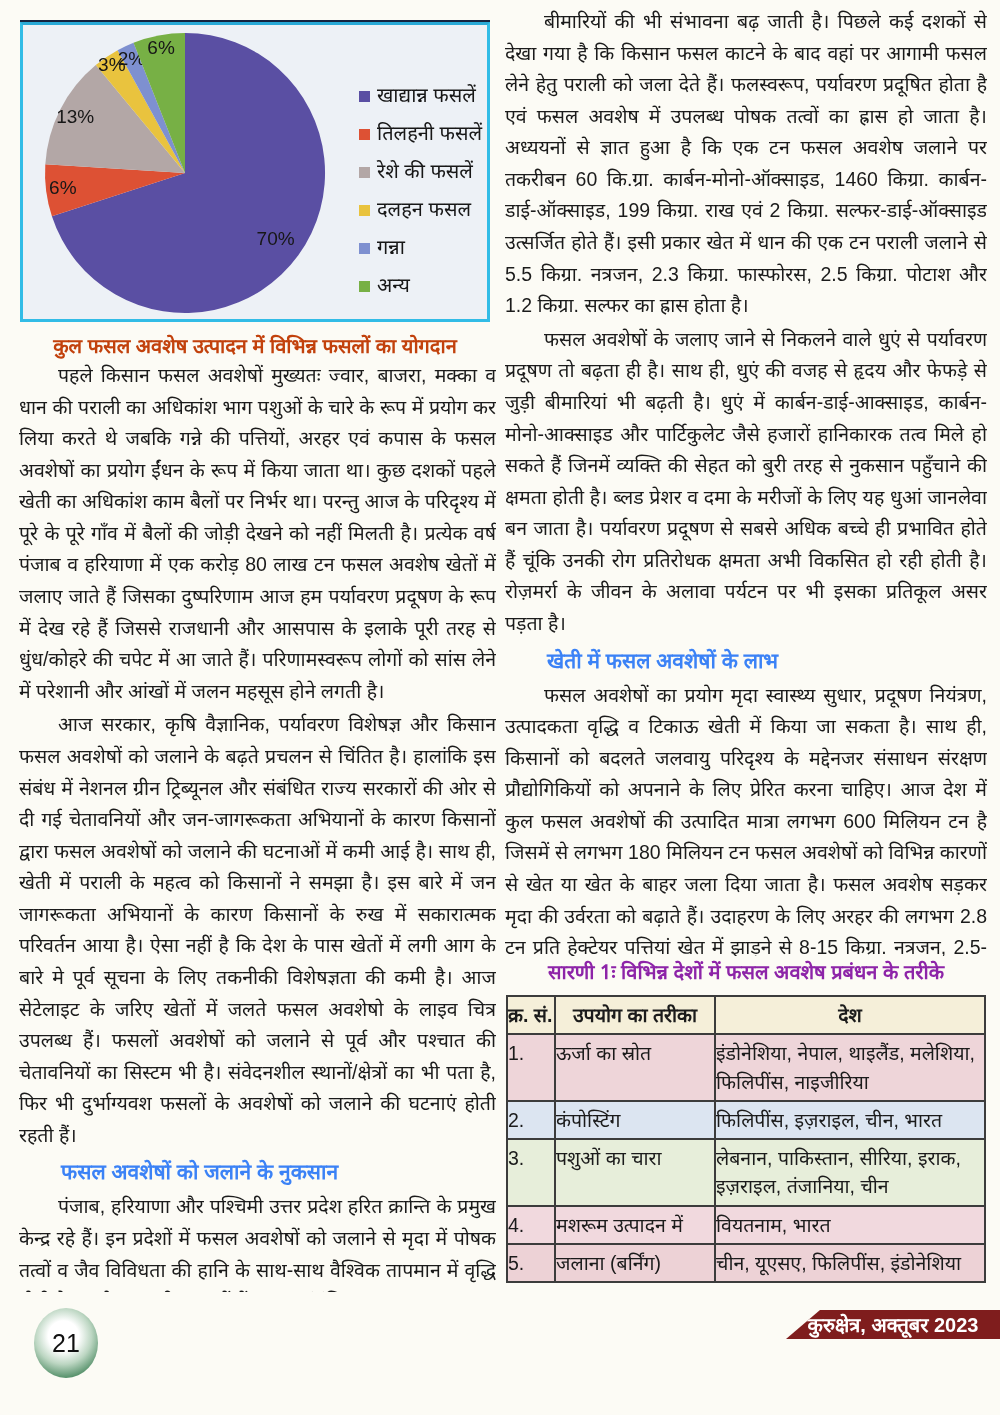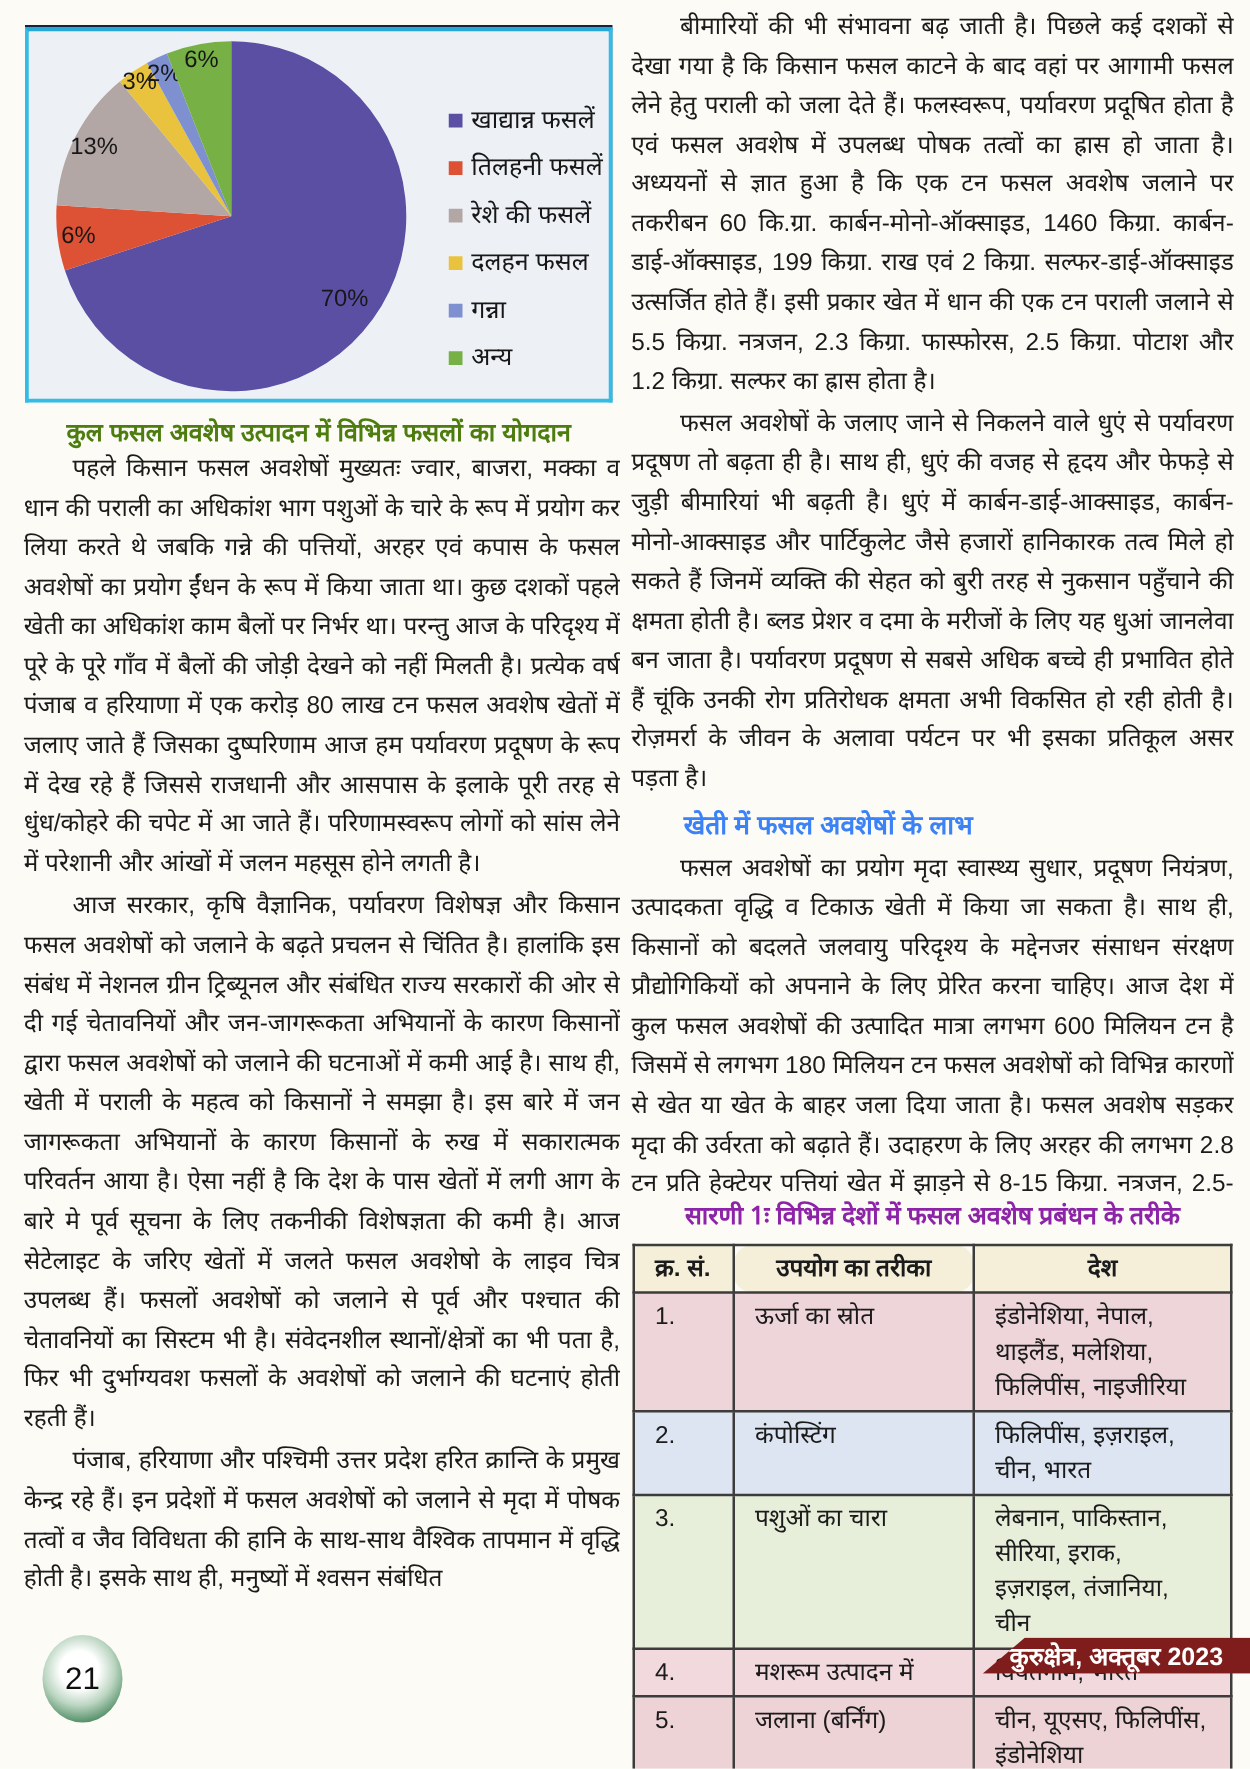--- a/index.html
+++ b/index.html
@@ -12,47 +12,47 @@
   .chart-box{
     position:absolute;left:20px;top:22px;width:470px;height:300px;
     background:#edf1f6;border:3px solid #32bce6;border-top:3px solid #29a9d6;
     box-shadow:0 -2px 0 #15233f;box-sizing:border-box;
   }
   .chart-box svg{display:block;}
   .pie-label{font-size:19px;fill:#171717;}
   .legend-label{font-size:20px;fill:#171717;}
   .chart-caption{
     position:absolute;left:20px;top:332px;width:470px;text-align:center;
-    font-size:20px;font-weight:bold;color:#4d7c0f;
+    font-size:20px;font-weight:bold;color:#c2410c;
   }
   
   .col{position:absolute;text-align:justify;font-size:19.5px;line-height:1.62;overflow:hidden;}
   .col-left{left:19px;top:360px;width:477px;height:932px;}
   .col-right{left:505px;top:6px;width:482px;height:950px;}
   .col p{margin:0;text-indent:2em;}
   .col p + p{margin-top:2px;}
   .sec-heading{
     margin:4px 0 2px 0;padding-left:2em;font-size:21px;font-weight:bold;color:#3b82f6;
   }
   
   .table-section{position:absolute;left:506px;top:958px;width:480px;}
   .table-title{
     text-align:center;font-size:20px;font-weight:bold;color:#8d24a8;margin:0 0 10px 0;
   }
   table.crop-table{
     border-collapse:collapse;width:100%;font-size:19.5px;
     border:2px solid #3c3c3c;
   }
   .crop-table th,.crop-table td{
-    border:2px solid #3c3c3c;padding:4px 16px;vertical-align:top;text-align:left;line-height:1.45;
+    border:2px solid #3c3c3c;padding:4px 0;vertical-align:top;text-align:left;line-height:1.45;
   }
   .crop-table th{background:#f5efd9;font-weight:bold;}
   .crop-table th.c-center{text-align:center;}
   .col-sn{width:46px;}
-  .col-method{width:158px;border-radius:15px;}
+  .col-method{width:158px;}
   
   .page-badge{
     position:absolute;left:34px;top:1308px;width:64px;height:70px;border-radius:50%;
     background:radial-gradient(circle at 46% 40%, #ffffff 28%, #bcd6c2 52%, #528e67 78%, #1c5a3b 100%);
     display:flex;align-items:center;justify-content:center;
     font-size:25px;color:#101010;
   }
   .journal-banner{
     position:absolute;right:0;top:1310px;width:214px;height:29px;
     background:#7f1d1d;color:#ffffff;font-weight:bold;font-size:20px;
@@ -92,20 +92,21 @@
         <text x="354" y="229" class="legend-label">गन्ना</text>
         <rect x="336" y="256" width="11" height="11" fill="#77b045"></rect>
         <text x="354" y="267" class="legend-label">अन्य</text>
       </svg>
   </div>
   <div class="chart-caption">कुल फसल अवशेष उत्पादन में विभिन्न फसलों का योगदान</div>
 
   <div class="col col-left">
     <p>पहले किसान फसल अवशेषों मुख्यतः ज्वार, बाजरा, मक्का व धान की पराली का अधिकांश भाग पशुओं के चारे के रूप में प्रयोग कर लिया करते थे जबकि गन्ने की पत्तियों, अरहर एवं कपास के फसल अवशेषों का प्रयोग ईंधन के रूप में किया जाता था। कुछ दशकों पहले खेती का अधिकांश काम बैलों पर निर्भर था। परन्तु आज के परिदृश्य में पूरे के पूरे गाँव में बैलों की जोड़ी देखने को नहीं मिलती है। प्रत्येक वर्ष पंजाब व हरियाणा में एक करोड़ 80 लाख टन फसल अवशेष खेतों में जलाए जाते हैं जिसका दुष्परिणाम आज हम पर्यावरण प्रदूषण के रूप में देख रहे हैं जिससे राजधानी और आसपास के इलाके पूरी तरह से धुंध/कोहरे की चपेट में आ जाते हैं। परिणामस्वरूप लोगों को सांस लेने में परेशानी और आंखों में जलन महसूस होने लगती है।</p>
     <p>आज सरकार, कृषि वैज्ञानिक, पर्यावरण विशेषज्ञ और किसान फसल अवशेषों को जलाने के बढ़ते प्रचलन से चिंतित है। हालांकि इस संबंध में नेशनल ग्रीन ट्रिब्यूनल और संबंधित राज्य सरकारों की ओर से दी गई चेतावनियों और जन-जागरूकता अभियानों के कारण किसानों द्वारा फसल अवशेषों को जलाने की घटनाओं में कमी आई है। साथ ही, खेती में पराली के महत्व को किसानों ने समझा है। इस बारे में जन जागरूकता अभियानों के कारण किसानों के रुख में सकारात्मक परिवर्तन आया है। ऐसा नहीं है कि देश के पास खेतों में लगी आग के बारे मे पूर्व सूचना के लिए तकनीकी विशेषज्ञता की कमी है। आज सेटेलाइट के जरिए खेतों में जलते फसल अवशेषो के लाइव चित्र उपलब्ध हैं। फसलों अवशेषों को जलाने से पूर्व और पश्चात की चेतावनियों का सिस्टम भी है। संवेदनशील स्थानों/क्षेत्रों का भी पता है, फिर भी दुर्भाग्यवश फसलों के अवशेषों को जलाने की घटनाएं होती रहती हैं।</p>
+    <h3 class="sec-heading">फसल अवशेषों को जलाने के नुकसान</h3>
     <p>पंजाब, हरियाणा और पश्चिमी उत्तर प्रदेश हरित क्रान्ति के प्रमुख केन्द्र रहे हैं। इन प्रदेशों में फसल अवशेषों को जलाने से मृदा में पोषक तत्वों व जैव विविधता की हानि के साथ-साथ वैश्विक तापमान में वृद्धि होती है। इसके साथ ही, मनुष्यों में श्वसन संबंधित</p>
   </div>
 
   <div class="col col-right">
     <p>बीमारियों की भी संभावना बढ़ जाती है। पिछले कई दशकों से देखा गया है कि किसान फसल काटने के बाद वहां पर आगामी फसल लेने हेतु पराली को जला देते हैं। फलस्वरूप, पर्यावरण प्रदूषित होता है एवं फसल अवशेष में उपलब्ध पोषक तत्वों का ह्रास हो जाता है। अध्ययनों से ज्ञात हुआ है कि एक टन फसल अवशेष जलाने पर तकरीबन 60 कि.ग्रा. कार्बन-मोनो-ऑक्साइड, 1460 किग्रा. कार्बन-डाई-ऑक्साइड, 199 किग्रा. राख एवं 2 किग्रा. सल्फर-डाई-ऑक्साइड उत्सर्जित होते हैं। इसी प्रकार खेत में धान की एक टन पराली जलाने से 5.5 किग्रा. नत्रजन, 2.3 किग्रा. फास्फोरस, 2.5 किग्रा. पोटाश और 1.2 किग्रा. सल्फर का ह्रास होता है।</p>
     <p>फसल अवशेषों के जलाए जाने से निकलने वाले धुएं से पर्यावरण प्रदूषण तो बढ़ता ही है। साथ ही, धुएं की वजह से हृदय और फेफड़े से जुड़ी बीमारियां भी बढ़ती है। धुएं में कार्बन-डाई-आक्साइड, कार्बन-मोनो-आक्साइड और पार्टिकुलेट जैसे हजारों हानिकारक तत्व मिले हो सकते हैं जिनमें व्यक्ति की सेहत को बुरी तरह से नुकसान पहुँचाने की क्षमता होती है। ब्लड प्रेशर व दमा के मरीजों के लिए यह धुआं जानलेवा बन जाता है। पर्यावरण प्रदूषण से सबसे अधिक बच्चे ही प्रभावित होते हैं चूंकि उनकी रोग प्रतिरोधक क्षमता अभी विकसित हो रही होती है। रोज़मर्रा के जीवन के अलावा पर्यटन पर भी इसका प्रतिकूल असर पड़ता है।</p>
     <h3 class="sec-heading">खेती में फसल अवशेषों के लाभ</h3>
     <p>फसल अवशेषों का प्रयोग मृदा स्वास्थ्य सुधार, प्रदूषण नियंत्रण, उत्पादकता वृद्धि व टिकाऊ खेती में किया जा सकता है। साथ ही, किसानों को बदलते जलवायु परिदृश्य के मद्देनजर संसाधन संरक्षण प्रौद्योगिकियों को अपनाने के लिए प्रेरित करना चाहिए। आज देश में कुल फसल अवशेषों की उत्पादित मात्रा लगभग 600 मिलियन टन है जिसमें से लगभग 180 मिलियन टन फसल अवशेषों को विभिन्न कारणों से खेत या खेत के बाहर जला दिया जाता है। फसल अवशेष सड़कर मृदा की उर्वरता को बढ़ाते हैं। उदाहरण के लिए अरहर की लगभग 2.8 टन प्रति हेक्टेयर पत्तियां खेत में झाड़ने से 8-15 किग्रा. नत्रजन, 2.5-5.0 किग्रा. फास्फोरस तथा 8-24 किग्रा. प्रति हेक्टेयर पोटाश मृदा में बढ़ा सकते हैं।</p>
   </div>
 

